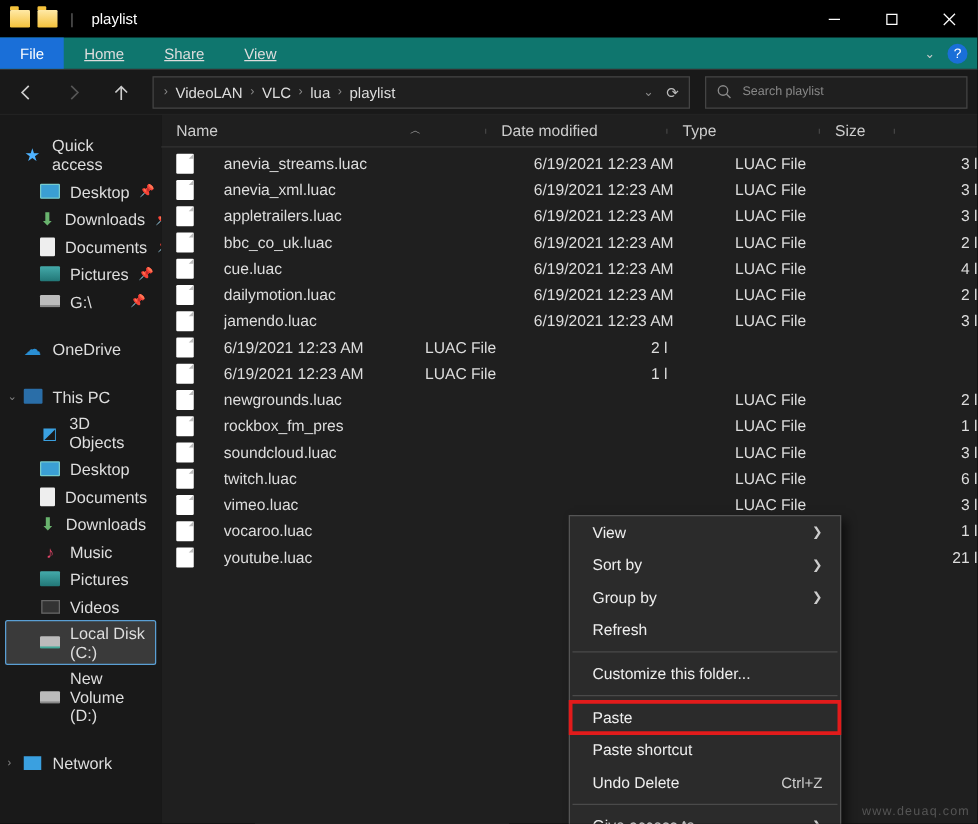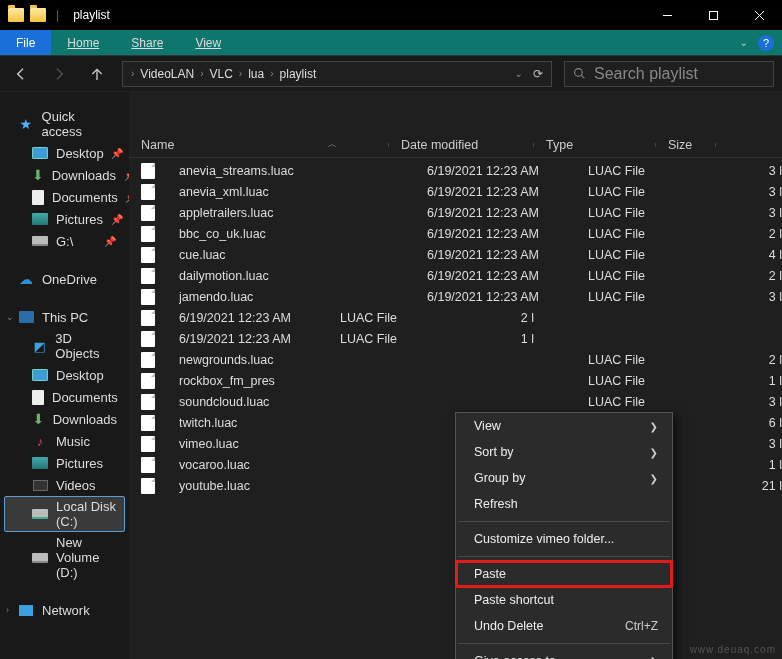--- a/index.html
+++ b/index.html
@@ -26,21 +26,21 @@
 
 
 .addr-row { height: 36px; background:#191919; display:flex; align-items:center; padding:0 8px; gap:12px; border-bottom:1px solid #222;}
 .navbtn { width:26px; height:26px; display:flex; align-items:center; justify-content:center; color:#bbb; border-radius:3px;}
 .navbtn svg { width:16px; height:16px; stroke:#ccc; stroke-width:2; fill:none;}
 .navbtn.disabled svg { stroke:#555;}
 .addr { flex:1; height:26px; background:#1f1f1f; border:1px solid #444; display:flex; align-items:center; padding:0 2px; font-size:12px; color:#ddd;}
 .addr .seg { padding:0 6px; }
 .addr .ar { color:#888; font-size:10px;}
 .addr .end { margin-left:auto; display:flex; align-items:center; gap:10px; padding-right:6px;}
-.search { width:210px; height:26px; background:#1f1f1f; border:1px solid #444; display:flex; align-items:center; padding:0 8px; color:#888; font-size:16px; gap:8px;}
+.search { width:210px; height:26px; background:#1f1f1f; border:1px solid #444; display:flex; align-items:center; padding:0 8px; color:#888; font-size:10px; gap:8px;}
 .search svg { width:13px; height:13px; stroke:#888; fill:none; stroke-width:2;}
 
 
 .main { display:flex; height: calc(659px - 30px - 26px - 36px); }
 .sidebar { width:190px; background:#191919; padding:8px 4px; font-size:13px; color:#ddd; overflow:hidden;}
 .nav-item { display:flex; align-items:center; gap:8px; padding:3px 8px 3px 28px; position:relative; border-radius:2px;}
 .nav-item.top { padding-left:14px; margin-top:6px;}
 .nav-item.sel { background:#3a3a3a; border:1px solid #5a9fd4; padding:2px 7px 2px 27px;}
 .nav-item .pin { margin-left:auto; color:#999; font-size:10px;}
 .nav-spacer { height:10px;}
@@ -54,21 +54,21 @@
 .ico-drive.c { border-bottom:2px solid #4a9;}
 .ico-cloud { color:#2a8fd4; font-size:14px;}
 .ico-pc { width:15px; height:12px; background:#2a6ea8; border-radius:1px;}
 .ico-3d { color:#3aa0e0; font-size:13px;}
 .ico-music { color:#d46; font-size:13px;}
 .ico-vid { width:15px; height:11px; background:#333; border:1px solid #666;}
 .ico-net { width:14px; height:11px; background:#3aa0e0;}
 .chev-tree { position:absolute; left:2px; color:#888; font-size:9px;}
 
 .content { flex:1; background:#1f1f1f; color:#ddd; font-size:12.5px; position:relative;}
-.col-headers { display:flex; height:26px; align-items:center; border-bottom:1px solid #333; font-size:12.5px; color:#ccc;margin-top:40px;}
+.col-headers { display:flex; height:26px; align-items:center; border-bottom:1px solid #333; font-size:12.5px; color:#ccc;}
 .col-headers > div { padding:0 12px; position:relative;}
 .col-headers > div::after { content:""; position:absolute; right:0; top:5px; bottom:5px; width:1px; background:#444;}
 .c-name { width:260px; display:flex; align-items:center;}
 .c-name .sort { margin-left:auto; padding-right:40px; font-size:9px; color:#999;}
 .c-date { width:145px;}
 .c-type { width:122px;}
 .c-size { width:60px;}
 
 .rows { padding-top:2px;}
 .row { display:flex; align-items:center; height:21px; padding-left:12px;gap:16px;}
@@ -416,21 +416,21 @@
         </div>
       <div class="mi">
           <span>Group by</span>
           <span class="arr">❯</span>
         </div>
       <div class="mi">
           <span>Refresh</span>
         </div>
       <div class="msep"></div>
       <div class="mi">
-          <span>Customize vimeo folder...</span>
+          <span>Customize this folder...</span>
         </div>
       <div class="msep"></div>
       <div class="mi hl">
           <span>Paste</span>
         </div>
       <div class="mi">
           <span>Paste shortcut</span>
         </div>
       <div class="mi">
           <span>Undo Delete</span>

